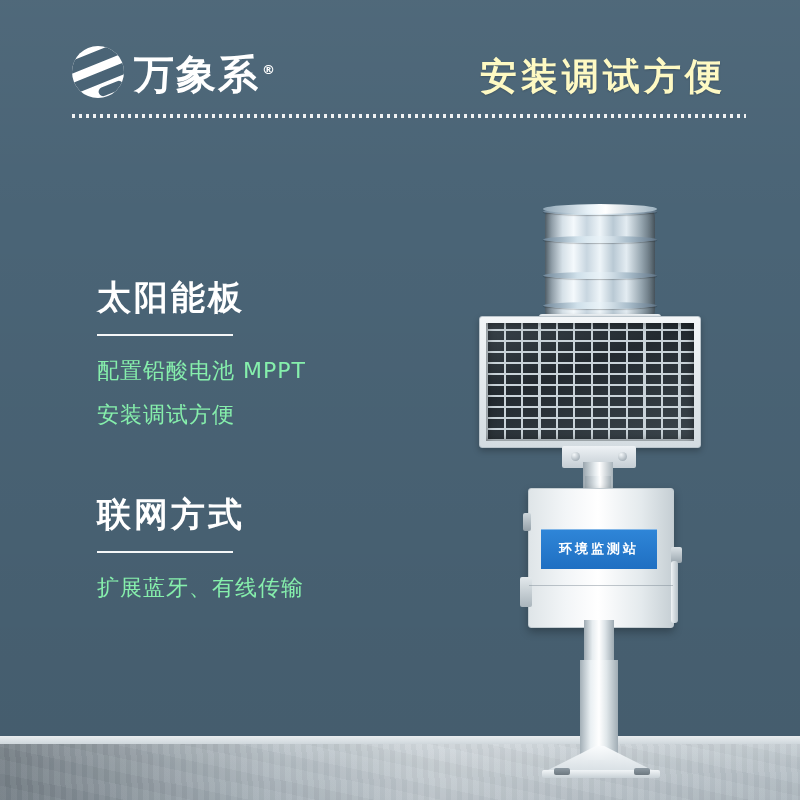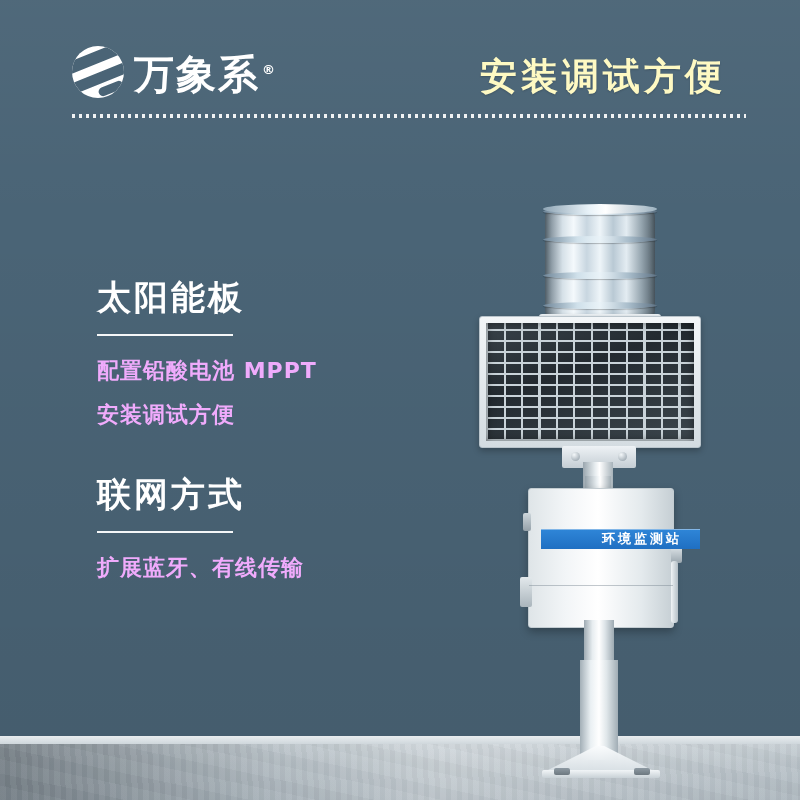--- a/index.html
+++ b/index.html
@@ -77,29 +77,29 @@
 
   .dotted-divider{
     position:absolute;left:72px;top:114px;width:674px;height:4px;
     background-image:repeating-linear-gradient(90deg,#ffffff 0 3px,rgba(255,255,255,0) 3px 7px);
     opacity:.92;
   }
 
   
   .feature{position:absolute;left:97px;}
   .feature.f1{top:252px;margin-top:23px;}
-  .feature.f2{top:472px;}
+  .feature.f2{top:492px;}
   .feature h2{
     margin:0;color:#ffffff;font-size:34px;font-weight:700;letter-spacing:3px;
     line-height:44px;font-family:"DejaVu Sans","Liberation Sans",sans-serif;
   }
   .feature .rule{width:136px;height:2px;background:#ffffff;margin:15px 0 20px 0;opacity:.95;}
   .feature p{
-    margin:0 0 14px 0;color:#f0abfc;font-size:22px;letter-spacing:1px;
-    line-height:30px;font-family:"DejaVu Sans","Liberation Sans",sans-serif;font-weight:bold;
+    margin:0 0 14px 0;color:#86efac;font-size:22px;letter-spacing:1px;
+    line-height:30px;font-family:"DejaVu Sans","Liberation Sans",sans-serif;
   }
 
   
   .device{position:absolute;left:470px;top:190px;width:300px;height:600px;}
 
   
   .sensor{position:absolute;left:75px;top:12px;width:110px;height:120px;}
   .sensor .body{
     position:absolute;left:0;top:8px;width:110px;height:108px;border-radius:5px/8px;
     background:linear-gradient(90deg,
@@ -160,27 +160,26 @@
   }
 
   
   .cabinet{
     position:absolute;left:58px;top:298px;width:144px;height:138px;
     background:linear-gradient(90deg,#dfe5e8 0%,#f2f5f7 25%,#ffffff 48%,#e4eaed 78%,#c6cfd4 100%);
     border:1px solid #c3ccd1;border-radius:3px;
     box-shadow:0 4px 8px rgba(0,0,0,.28);
   }
   .cabinet .label{
-    position:absolute;left:12px;top:40px;width:116px;height:20px;
+    position:absolute;left:12px;top:40px;width:116px;height:40px;
     background:linear-gradient(180deg,#2f86d8,#1f6fc2);
     display:flex;align-items:center;justify-content:center;
     color:#ffffff;font-size:13px;letter-spacing:3px;font-weight:700;
     font-family:"DejaVu Sans","Liberation Sans",sans-serif;
     box-shadow:inset 0 1px 0 rgba(255,255,255,.4);
-    padding-left:43px;
   }
   .cabinet .latch-left{
     position:absolute;left:-6px;top:24px;width:8px;height:18px;border-radius:2px;
     background:linear-gradient(180deg,#cdd6db,#95a1a9);
   }
   .cabinet .latch-left2{
     position:absolute;left:-9px;top:88px;width:12px;height:30px;border-radius:2px;
     background:linear-gradient(180deg,#e3e9ec,#aab5bc);
   }
   .cabinet .latch-right{

